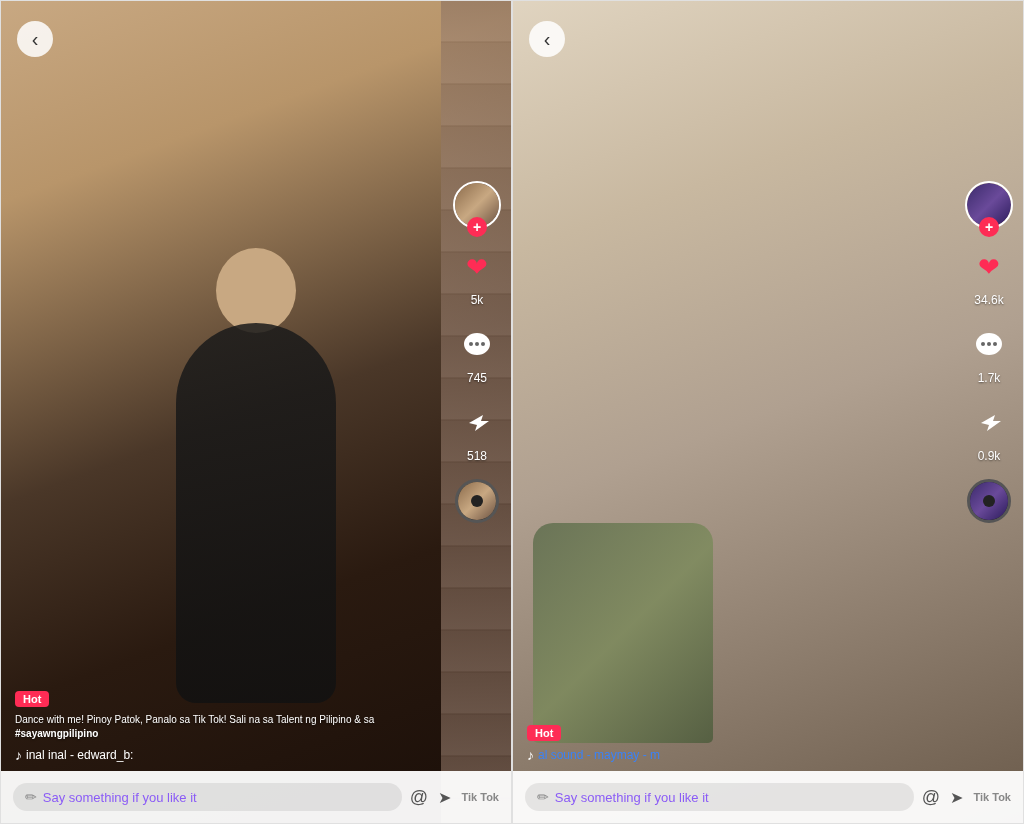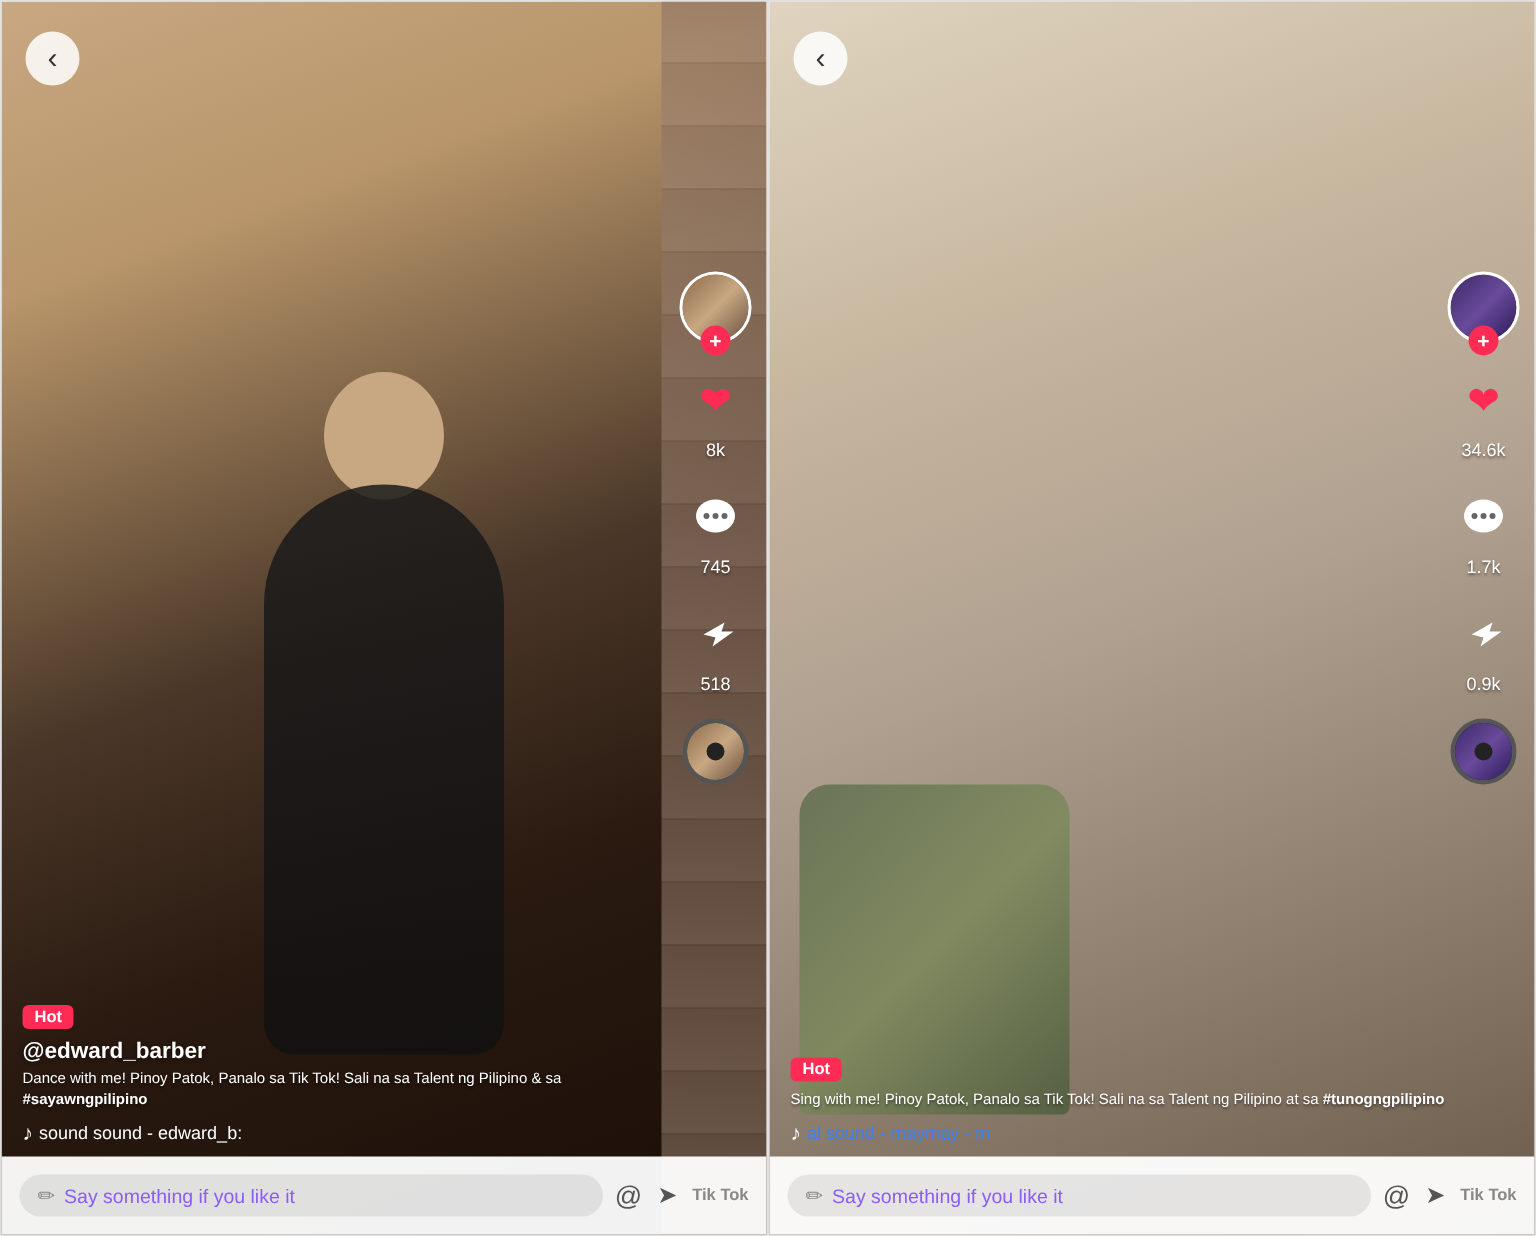--- a/index.html
+++ b/index.html
@@ -293,21 +293,21 @@
         <div class="avatar">
           <div class="avatar-left-bg"></div>
         </div>
         <div class="plus-btn">
           <span>+</span>
         </div>
       </div>
 
       <div class="action-item">
         <div class="action-icon" style="color:#fe2c55;">❤</div>
-        <span class="action-count">8k</span>
+        <span class="action-count">5k</span>
       </div>
 
       <div class="action-item">
         <div class="action-icon" style="color:white;">
           <svg width="32" height="32" viewBox="0 0 32 32" fill="white">
             <ellipse cx="16" cy="15" rx="13" ry="11" fill="white"></ellipse>
             <circle cx="10" cy="15" r="2" fill="#666"></circle>
             <circle cx="16" cy="15" r="2" fill="#666"></circle>
             <circle cx="22" cy="15" r="2" fill="#666"></circle>
           </svg>
@@ -328,27 +328,26 @@
         <div style="position:relative;">
           <div style="width:38px;height:38px;background:linear-gradient(135deg,#8a6a4a,#c8a882,#6a5040);border-radius:50%;display:flex;align-items:center;justify-content:center;">
             <div style="width:12px;height:12px;background:#222;border-radius:50%;"></div>
           </div>
         </div>
       </div>
     </div>
 
     <div class="bottom-info">
       <div class="hot-badge">Hot</div>
-      <div class="username">@edward_barber</div>
       <div class="description">
         Dance with me! Pinoy Patok, Panalo sa Tik Tok! Sali na sa Talent ng Pilipino &amp; sa <span class="hashtag">#sayawngpilipino</span>
       </div>
       <div class="sound-info">
         <span class="tiktok-note">♪</span>
-        <span style="font-size:12px;color:white;">sound sound - edward_b:</span>
+        <span style="font-size:12px;color:white;">inal inal - edward_b:</span>
       </div>
     </div>
 
     <div class="comment-bar">
       <div class="comment-input-area">
         <span class="pencil-icon">✏</span>
         <span class="comment-placeholder">Say something if you like it</span>
       </div>
       <div class="comment-actions">
         <span class="comment-action-icon">@</span>
@@ -409,23 +408,20 @@
 
       <div class="music-disc">
         <div style="width:38px;height:38px;background:linear-gradient(135deg,#3a2a6a,#6a4a9a,#2a1a5a);border-radius:50%;display:flex;align-items:center;justify-content:center;">
           <div style="width:12px;height:12px;background:#222;border-radius:50%;"></div>
         </div>
       </div>
     </div>
 
     <div class="bottom-info">
       <div class="hot-badge">Hot</div>
-      <div class="description">
-        Sing with me! Pinoy Patok, Panalo sa Tik Tok! Sali na sa Talent ng Pilipino at sa <span class="hashtag">#tunogngpilipino</span>
-      </div>
       <div class="sound-info">
         <span class="tiktok-note">♪</span>
         <span style="font-size:12px;color:#3b82f6;">al sound - maymay - m</span>
       </div>
     </div>
 
     <div class="comment-bar">
       <div class="comment-input-area">
         <span class="pencil-icon">✏</span>
         <span class="comment-placeholder">Say something if you like it</span>

